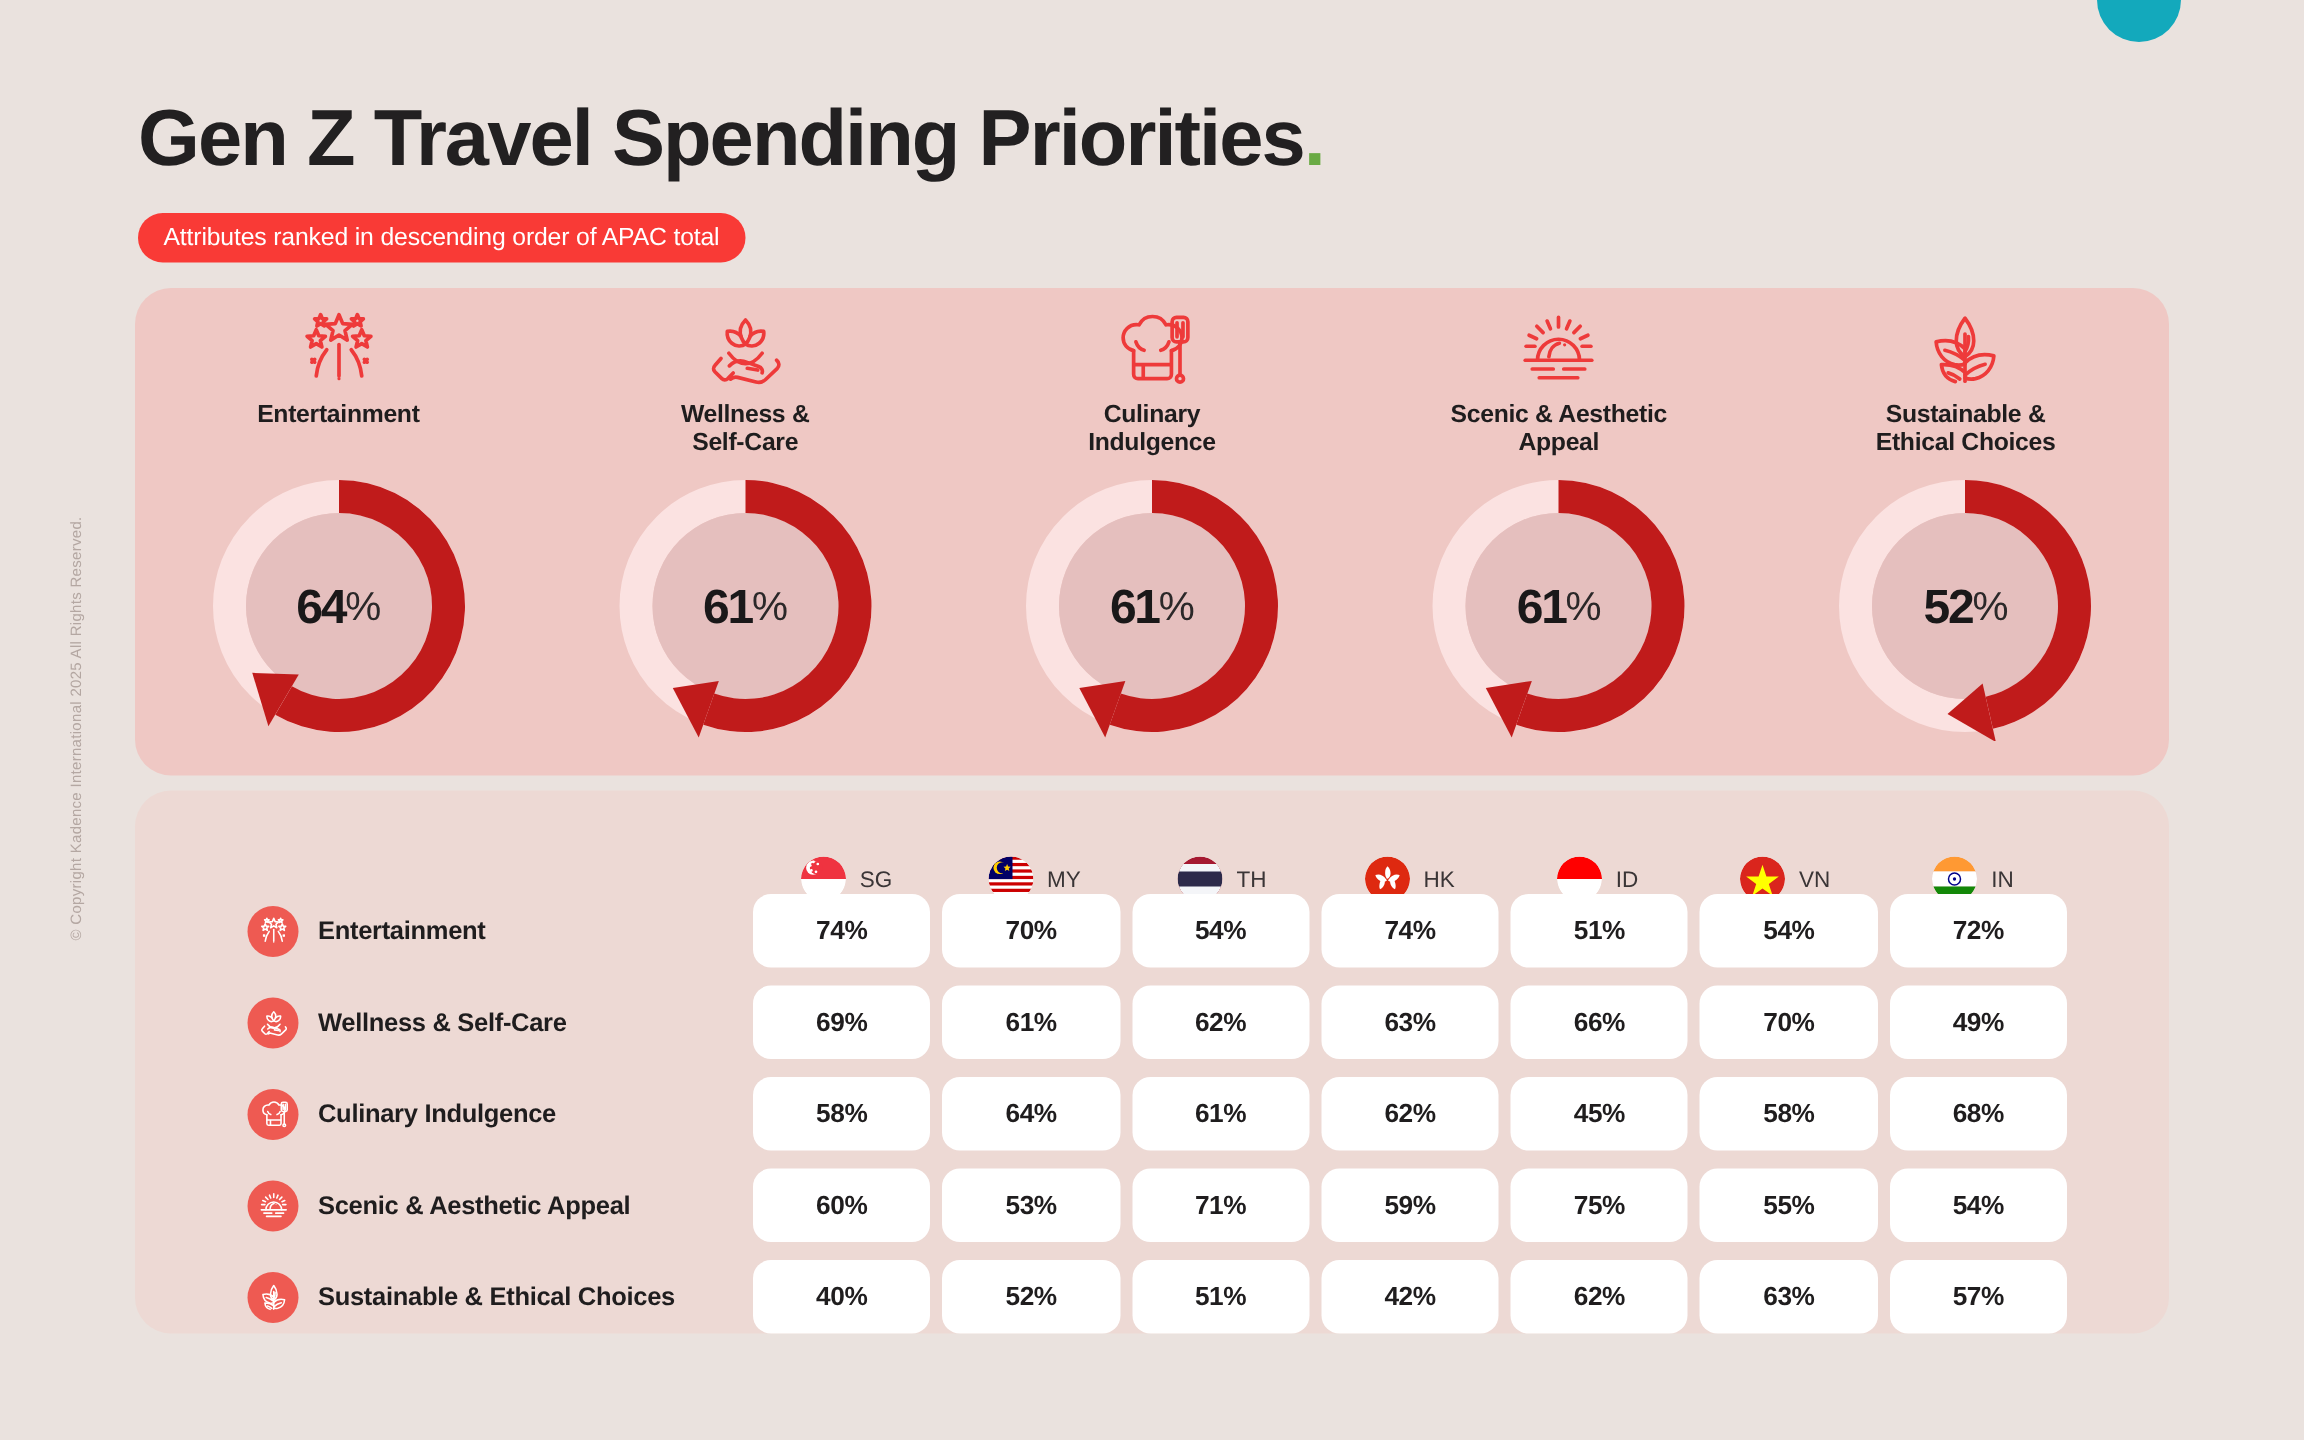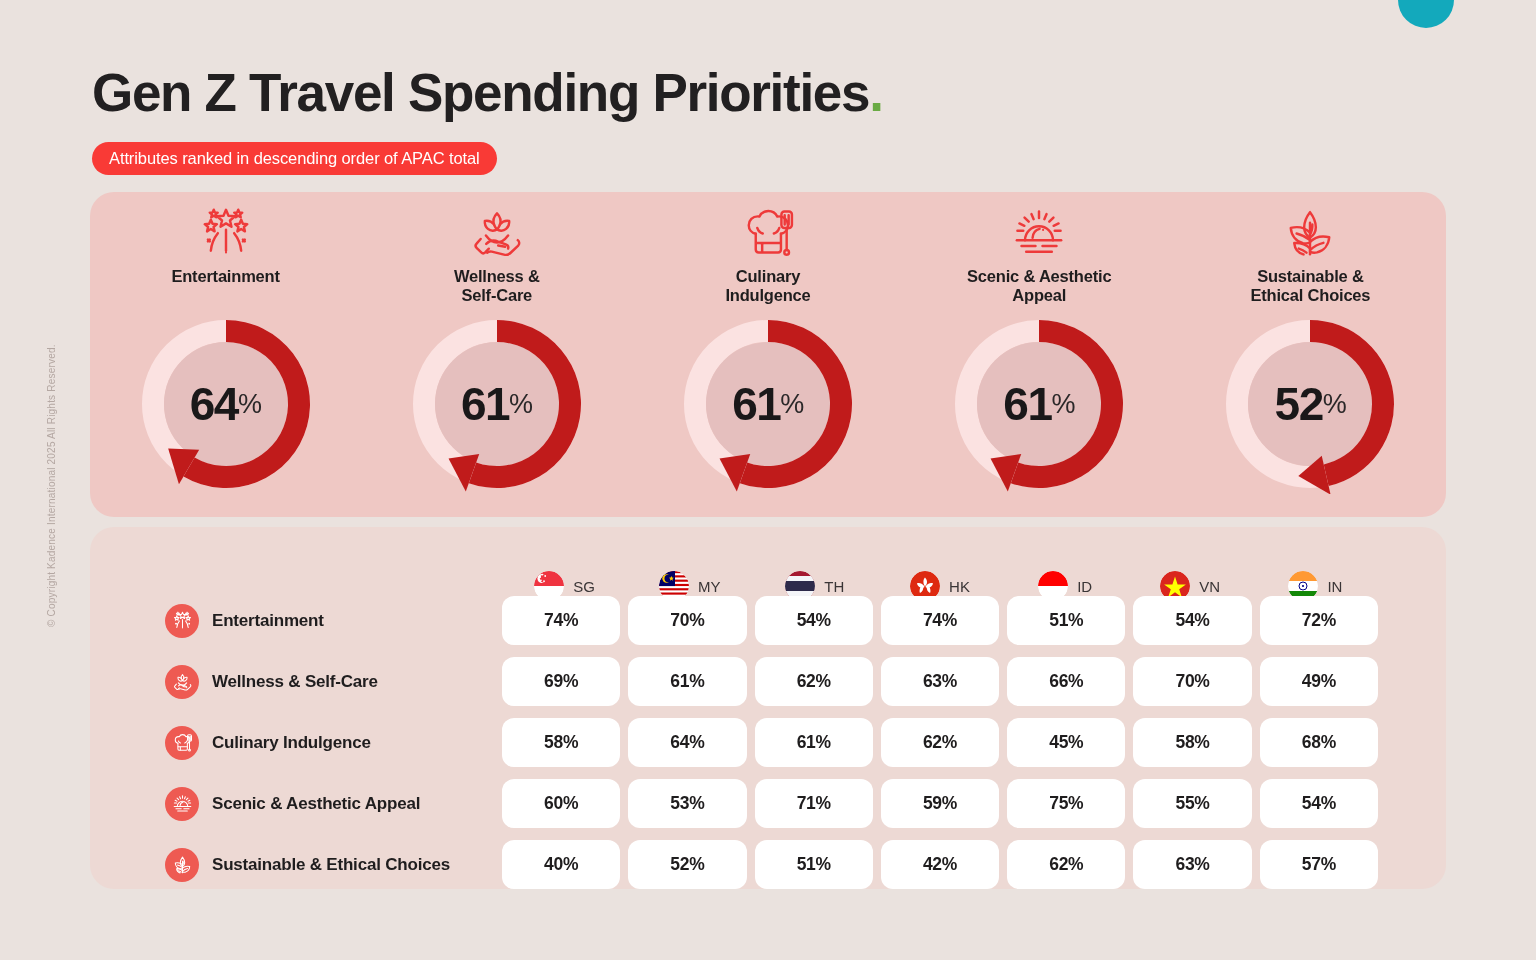--- a/index.html
+++ b/index.html
@@ -71,21 +71,21 @@
     transform: translateX(-50%);
     width: 180px; height: 180px;
   }
   .donut-wrap svg { display: block; }
   .donut-center {
     position: absolute; inset: 0;
     display: flex; align-items: center; justify-content: center;
     pointer-events: none;
   }
   .donut-num {
-    font-size: 46px; font-weight: 700; color: #1A1819; letter-spacing: -1.5px;
+    font-size: 32px; font-weight: 700; color: #1A1819; letter-spacing: -1.5px;
   }
   .donut-pct { font-size: 27px; font-weight: 500; color: #2B2829; letter-spacing: -0.5px; }
 
   
   .panel-table {
     position: absolute; left: 90px; top: 527px;
     width: 1356px; height: 362px;
     background: #EDD9D4; border-radius: 24px;
   }
 

